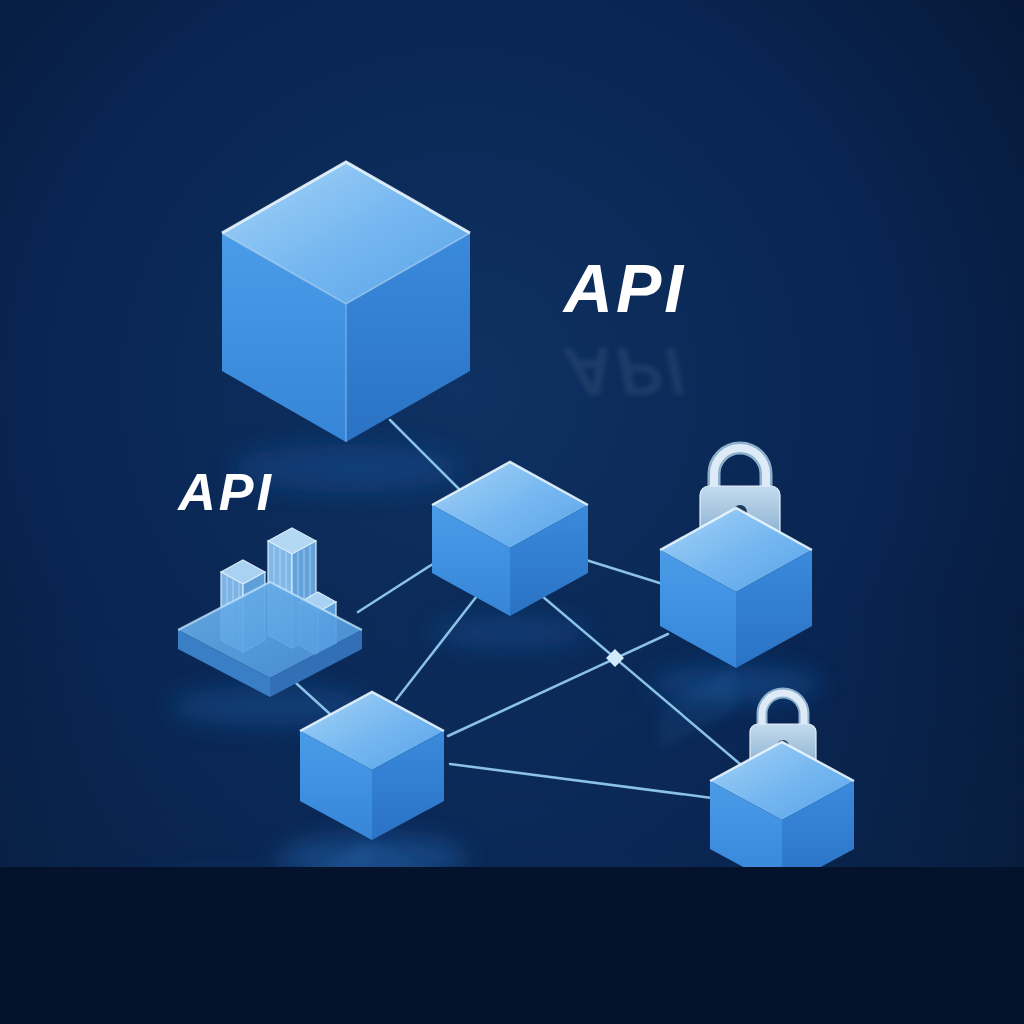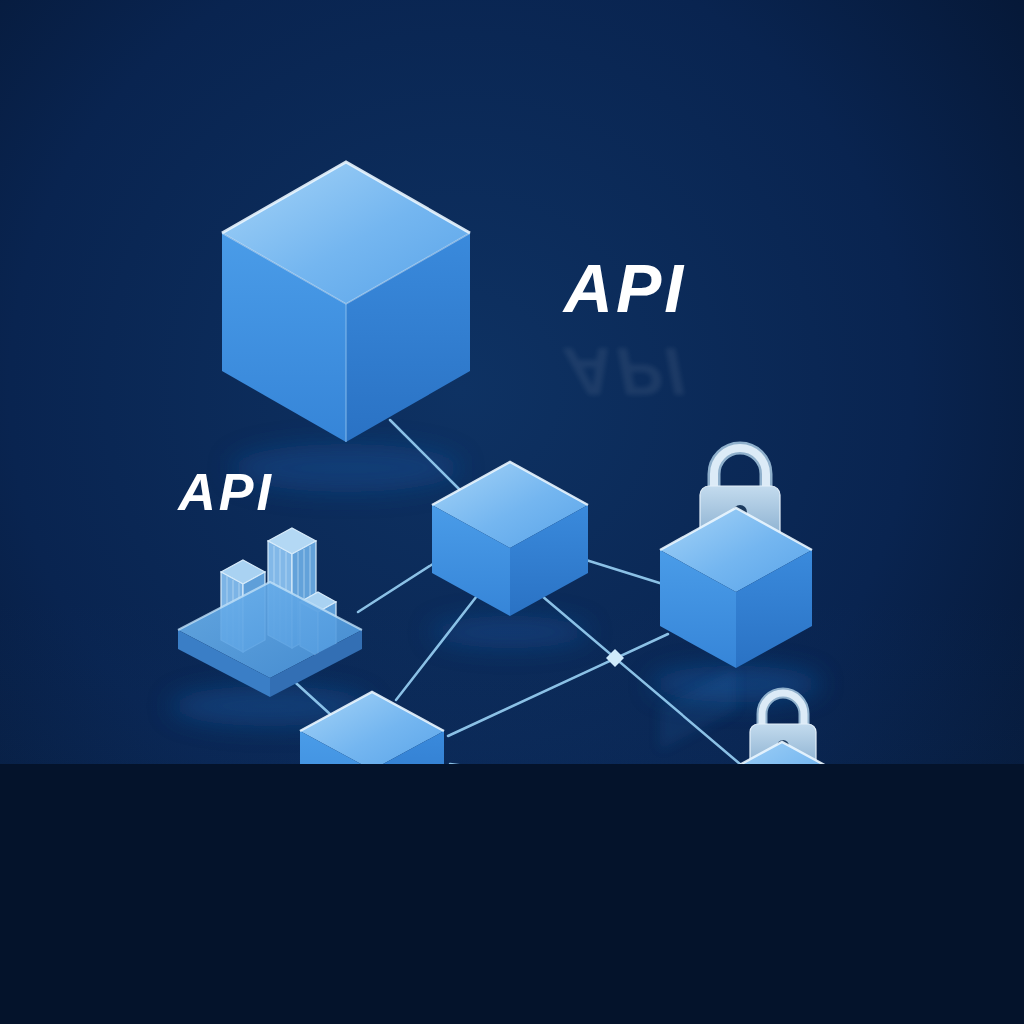--- a/index.html
+++ b/index.html
@@ -1,16 +1,16 @@
 <!DOCTYPE html>
 <html><head>
 <meta charset="utf-8">
 <style>
   html,body{margin:0;padding:0;background:#04132b;}
-  .stage{position:relative;width:1024px;height:764px;overflow:hidden;}
+  .stage{position:relative;width:1024px;height:867px;overflow:hidden;}
   svg{display:block;width:1024px;height:1024px;}
   .api-text{
     font-family:"Liberation Sans",sans-serif;
     font-weight:bold;
     font-style:italic;
     fill:#ffffff;
     letter-spacing:3px;
   }
   .ghost{opacity:0.07;}
 </style>

